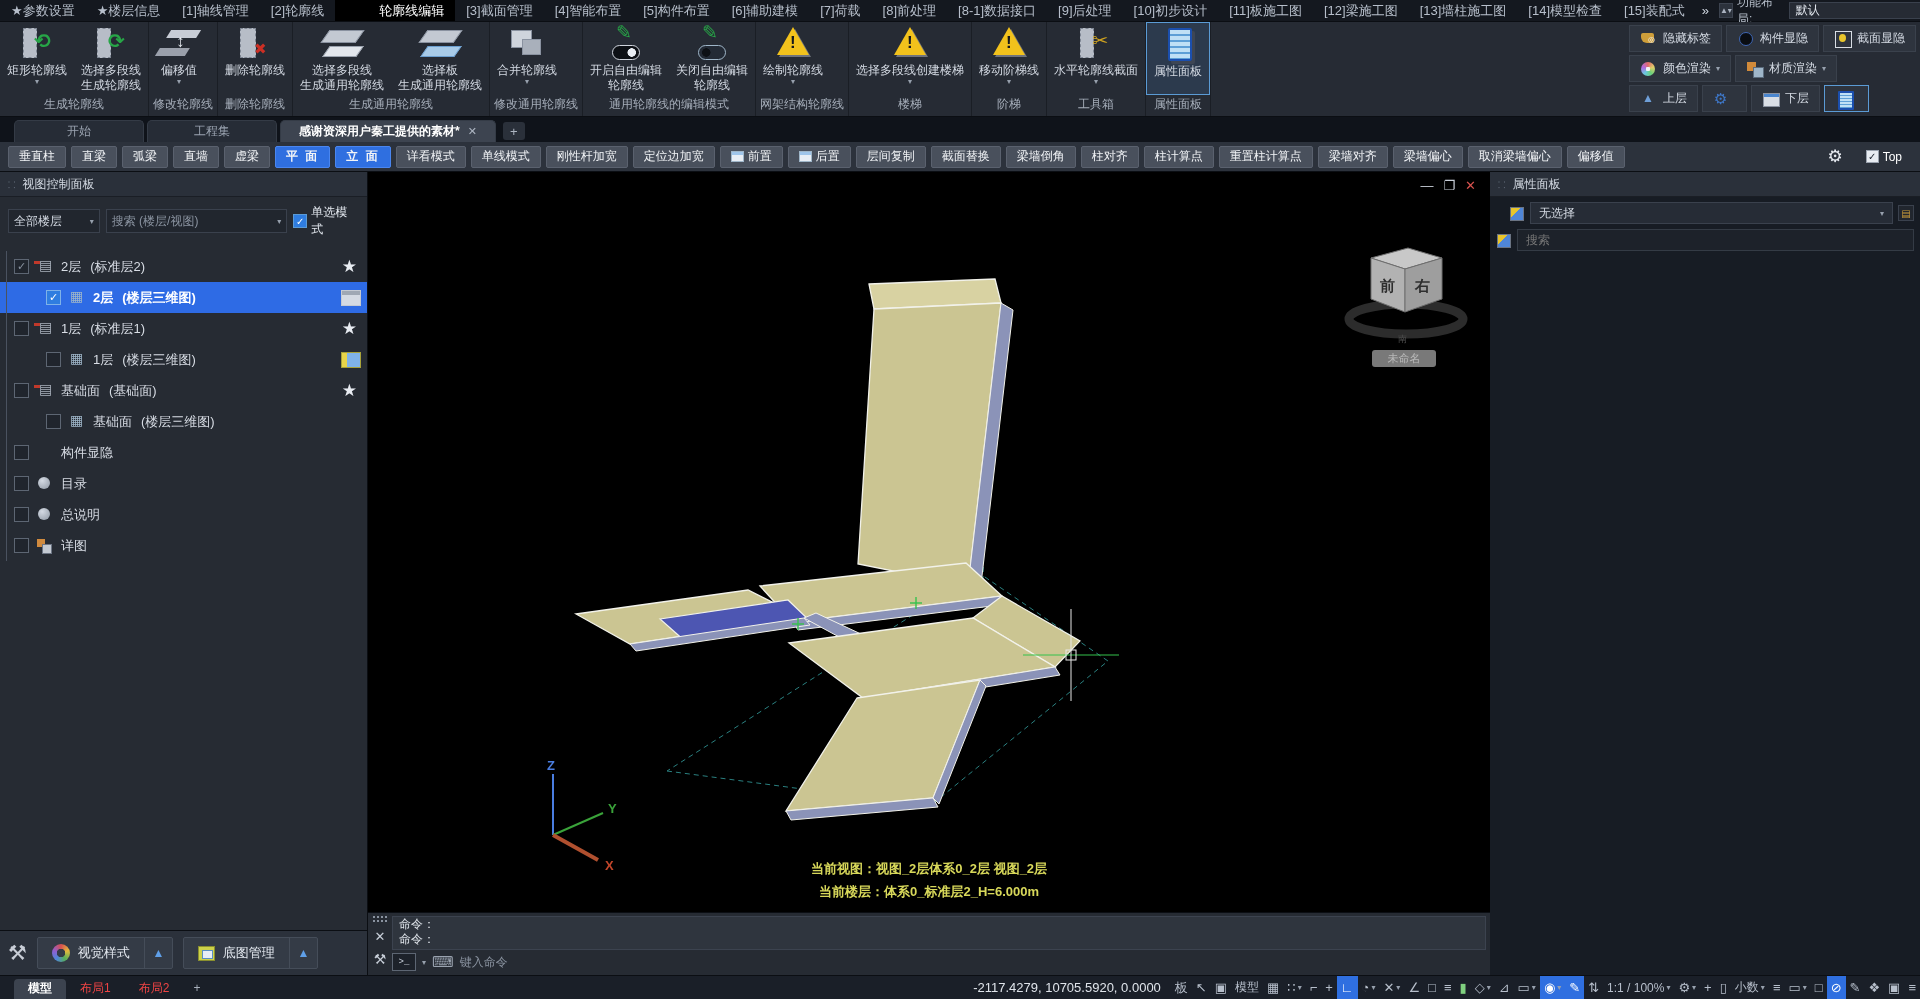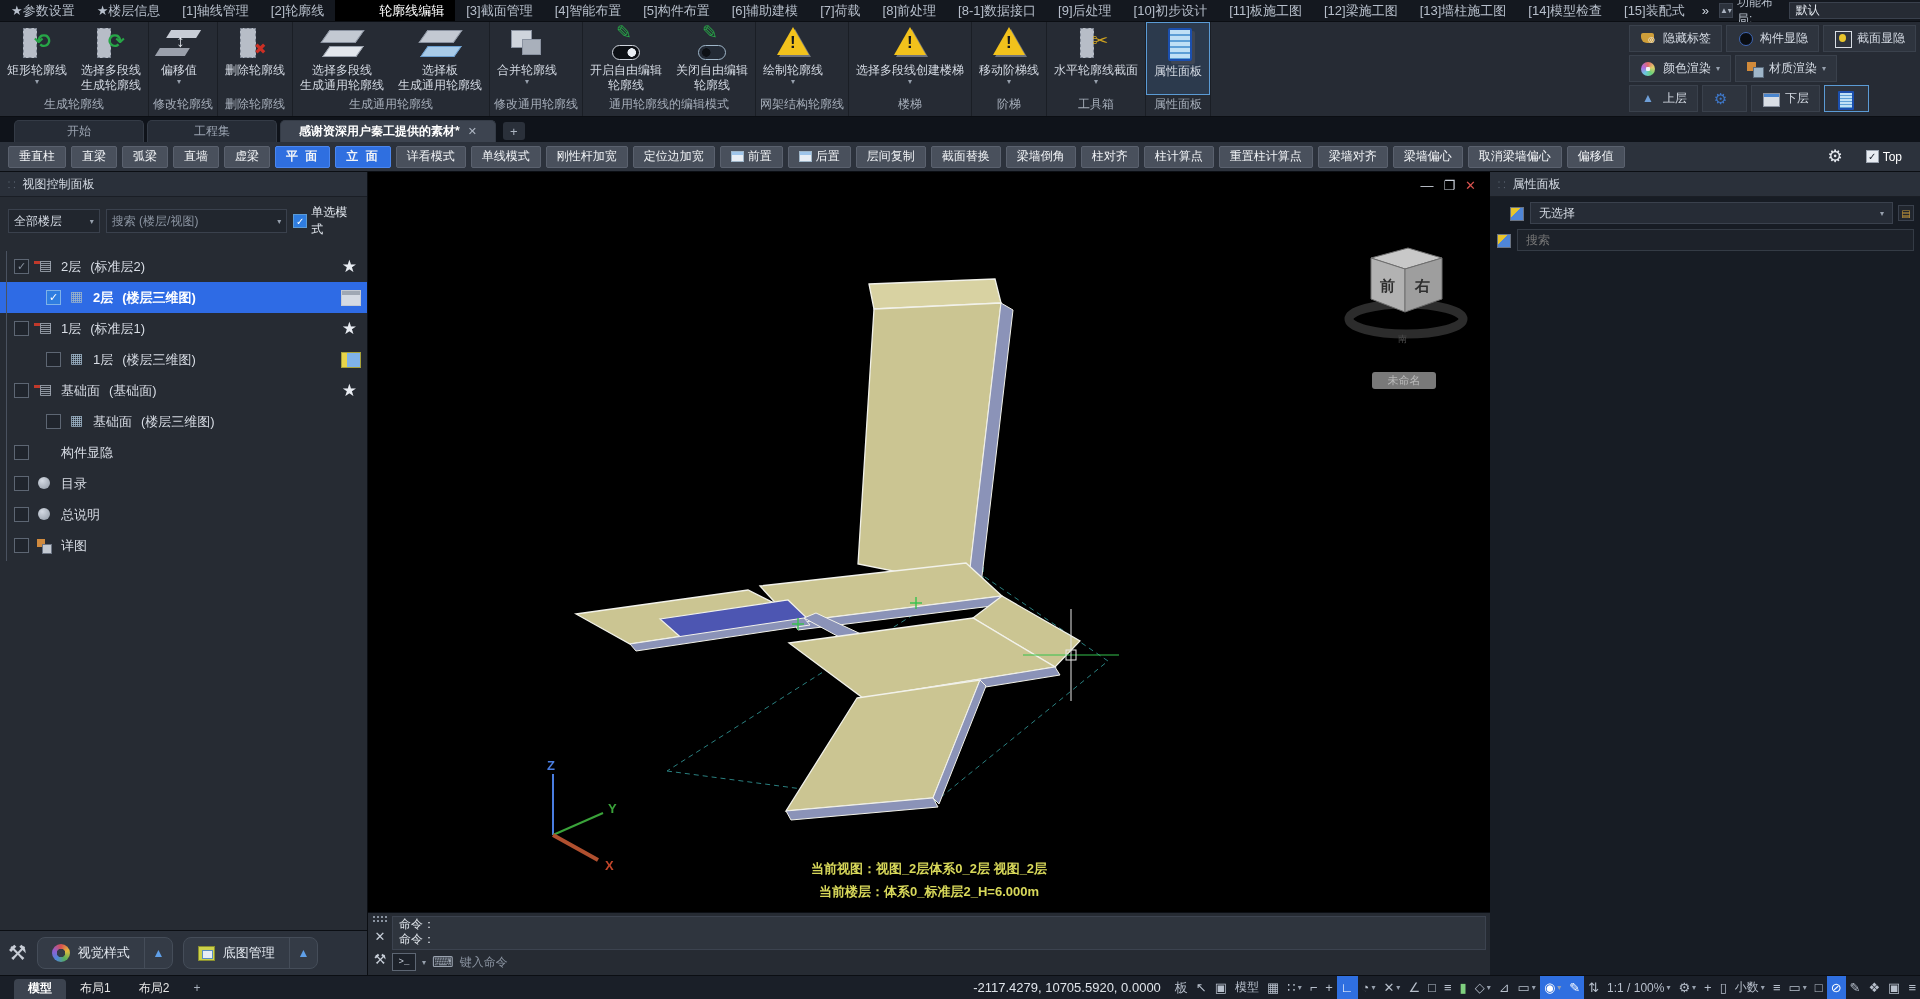--- a/index.html
+++ b/index.html
@@ -144,37 +144,37 @@
   .tsuffix { margin-left:9px; }
   .star { margin-left:auto; margin-right:10px; color:#e8ecf2; font-size:17px; }
   .thumb { margin-left:auto; margin-right:6px; width:20px; height:16px; border:1px solid #c4cad3;
     background:linear-gradient(#9fa8b4 0 4px,#d4dae3 4px); flex:none; }
   .thumb.sheet { background:linear-gradient(90deg,#e8d44a 0 30%,#7fb2e8 30%); border-color:#a8a23a; }
   .tguide { position:absolute; left:6px; top:0; bottom:0; border-left:1px solid #4a5260; }
   
   #lefttools { position:absolute; left:0; bottom:24px; width:368px; height:45px; background:#2b313b;
     border-top:1px solid #0b0e13; border-right:1px solid #0b0e13; display:flex; align-items:center; gap:10px; padding:0 8px; }
   .lt-glyph { font-size:21px; color:#c8cdd6; }
-  .ltbtn { height:32px; background:#343b46; border:1px solid #454d59; border-radius:8px; display:flex;
+  .ltbtn { height:32px; background:#343b46; border:1px solid #454d59; border-radius:2px; display:flex;
     align-items:center; font-size:13px; color:#e3e8ef; overflow:hidden; }
   .ltbtn .lbl { padding:0 14px; display:flex; align-items:center; gap:8px; }
   .ltbtn .uparr { width:28px; align-self:stretch; display:flex; align-items:center; justify-content:center;
     border-left:1px solid #454d59; color:#5f9fe8; font-size:12px; }
   .vsring { width:18px; height:18px; border-radius:50%;
     background:radial-gradient(circle,#343b46 0 4px,transparent 4.5px),
       conic-gradient(#d84f4f,#e2b93c,#58b058,#4f86d8,#8f5fd0,#d84f4f); }
   .bmico { width:17px; height:15px; background:#cdd24a; border:1px solid #8a8f2f; position:relative; }
   .bmico::after { content:""; position:absolute; left:3px; top:3px; width:9px; height:7px; background:#e8eef5; border:1px solid #5b8fc0; }
   
   #viewport { position:absolute; left:368px; top:172px; width:1122px; height:740px; background:#000; overflow:hidden; }
   #vwinbtns { position:absolute; right:14px; top:6px; display:flex; gap:10px; font-size:13px; color:#c8cfd9; }
   #vwinbtns .vclose { color:#d9534f; font-weight:bold; }
   .vtext { position:absolute; left:0; width:100%; text-align:center; color:#d8d85a; font-size:13px; font-weight:bold; }
   #vtext1 { bottom:34px; } #vtext2 { bottom:11px; }
-  #unnamed { position:absolute; left:1004px; top:200px; width:64px; height:17px; background:#8f8f8f;
+  #unnamed { position:absolute; left:1004px; top:178px; width:64px; height:17px; background:#8f8f8f;
     opacity:.85; border-radius:3px; display:flex; align-items:center; justify-content:center;
     font-size:11px; color:#d9d9d9; }
   
   #command { position:absolute; left:368px; top:912px; width:1122px; height:63px; background:#262b33;
     display:flex; border-top:1px solid #0b0e13; }
   #crail { width:24px; display:flex; flex-direction:column; align-items:center; padding-top:2px; gap:7px; }
   .cdots { width:16px; height:7px; background:radial-gradient(circle,#8a93a0 1px,transparent 1.3px); background-size:4px 4px; }
   .cx { color:#c8cfd9; font-size:13px; }
   .cwrench { color:#c8cfd9; font-size:14px; }
   #cmain { flex:1; display:flex; flex-direction:column; padding:3px 4px 4px 0; }
@@ -197,21 +197,21 @@
     align-items:center; padding:0 8px; font-size:12px; color:#d4dae3; }
   #rp-sel .sarr { margin-left:auto; }
   .rpside { width:16px; height:16px; border:1px solid #3a414d; background:#21262e; color:#cf9f3a;
     font-size:10px; display:flex; align-items:center; justify-content:center; }
   #rp-searchrow { display:flex; align-items:center; gap:5px; padding:3px 6px; }
   #rp-search { flex:1; height:22px; background:#1d222a; border:1px solid #343b45; color:#8a93a0;
     font-size:12px; padding:0 8px; font-family:inherit; }
   
   #statusbar { position:absolute; left:0; right:0; bottom:0; height:24px; background:#1a1f28;
     border-top:1px solid #0b0e13; display:flex; align-items:center; font-size:12px; }
-  .stab { height:20px; margin-top:2px; padding:0 14px; display:flex; align-items:center; color:#e5e5e5;
+  .stab { height:20px; margin-top:2px; padding:0 14px; display:flex; align-items:center; color:#ef4444;
     border-radius:4px 4px 0 0; }
   .stab.act { background:#3c434f; color:#fff; font-weight:bold; }
   .stabadd { padding:0 10px; color:#a8b0bc; }
   #coords { margin-left:auto; color:#dfe4ea; font-size:13px; padding:0 10px; white-space:nowrap; }
   #sicons { display:flex; align-items:center; height:100%; }
   .sitem { height:100%; display:flex; align-items:center; padding:0 4px; gap:2px; color:#b7bfcb; cursor:default; }
   .sitem.on { background:#2f6fe0; color:#fff; }
   .sitem.grn .sg { color:#7fd07f; }
   .sg { font-size:13px; } .st { font-size:12px; white-space:nowrap; }
   .sarr { font-size:8px; color:#97a0ad; }

